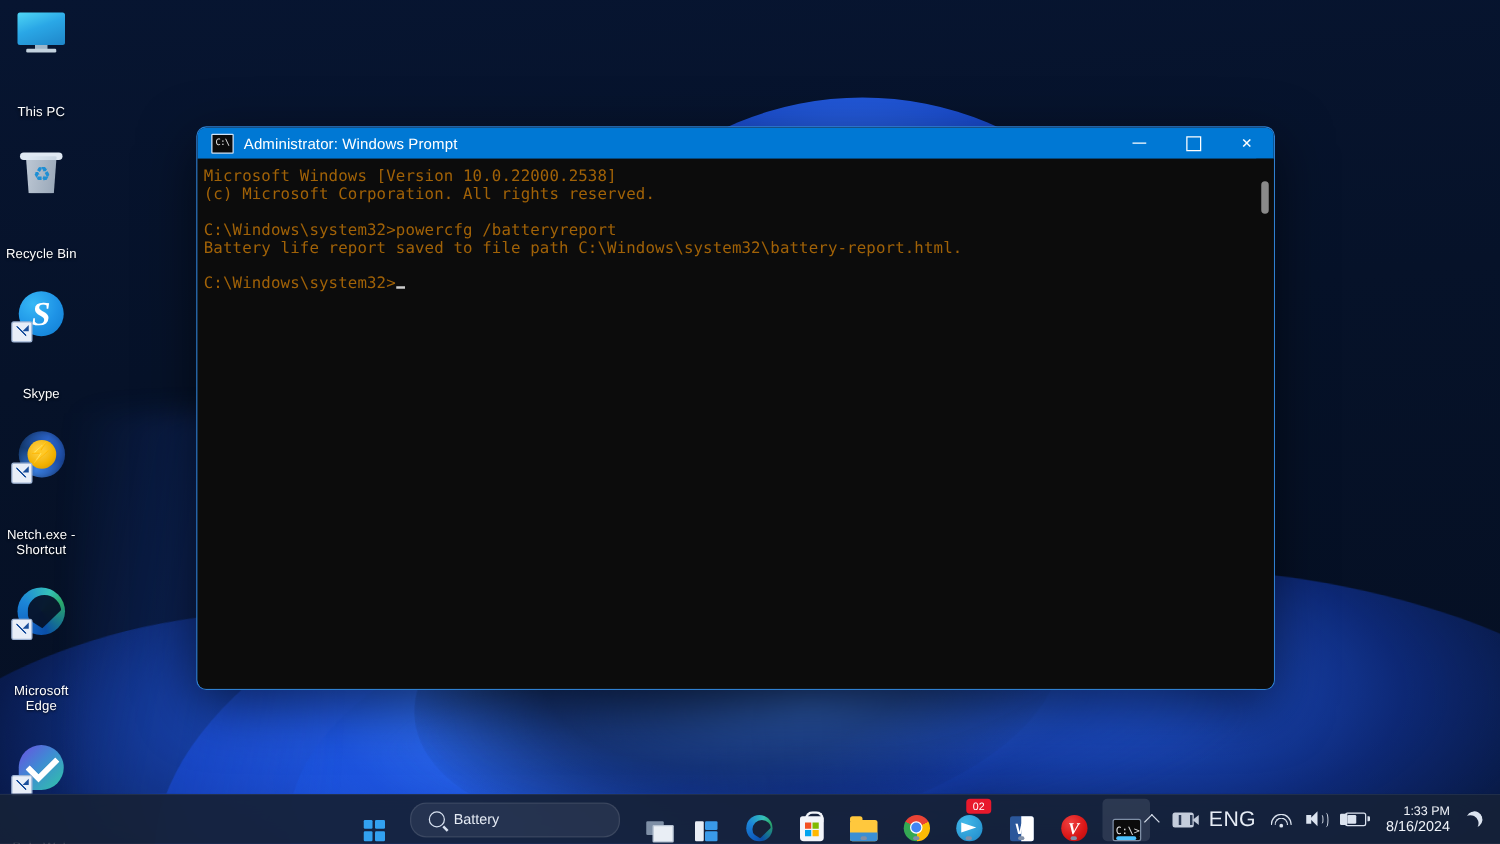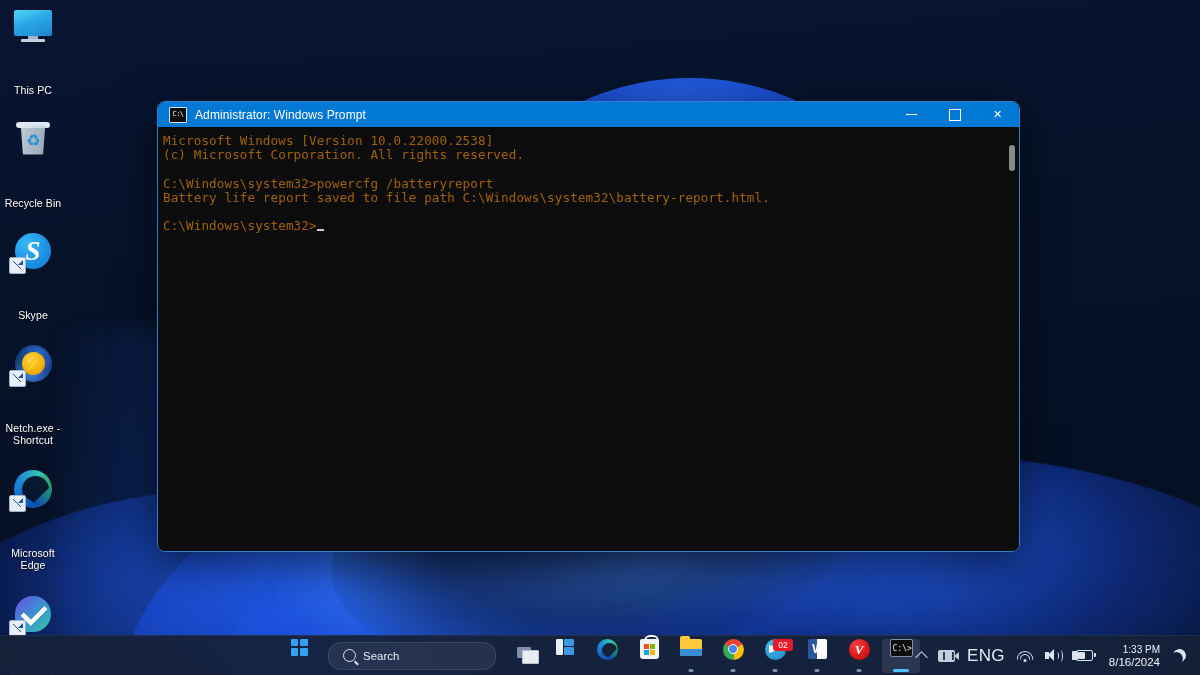--- a/index.html
+++ b/index.html
@@ -341,21 +341,21 @@
     position: absolute;
     left: 50%;
     transform: translateX(-50%);
     display: flex;
     align-items: center;
     gap: 0px;
     height: 39px;
   }
   .tb-item {
     width: 38px; height: 34px;
-    display: flex; align-items: flex-start; justify-content: center;
+    display: flex; align-items: flex-end; justify-content: center;
     position: relative;
     border-radius: 4px;
     margin: 0 2px;
   }
   .tb-item.active { background: rgba(255,255,255,.10); }
   .tb-dot {
     position: absolute;
     bottom: 1px; left: 50%;
     transform: translateX(-50%);
     width: 5px; height: 3px;
@@ -814,21 +814,21 @@
         <div class="start-glyph">
             <i></i>
             <i></i>
             <i></i>
             <i></i>
           </div>
       </div>
 
       <div id="tb-search">
         <span class="mag"></span>
-        <span class="lbl">Search</span>
+        <span class="lbl">Battery</span>
       </div>
 
       <div class="tb-item">
         <div style="position:relative;width:30px;height:24px">
           <div class="tv-back"></div>
             <div class="tv-front"></div>
         </div>
       </div>
 
       <div class="tb-item">

